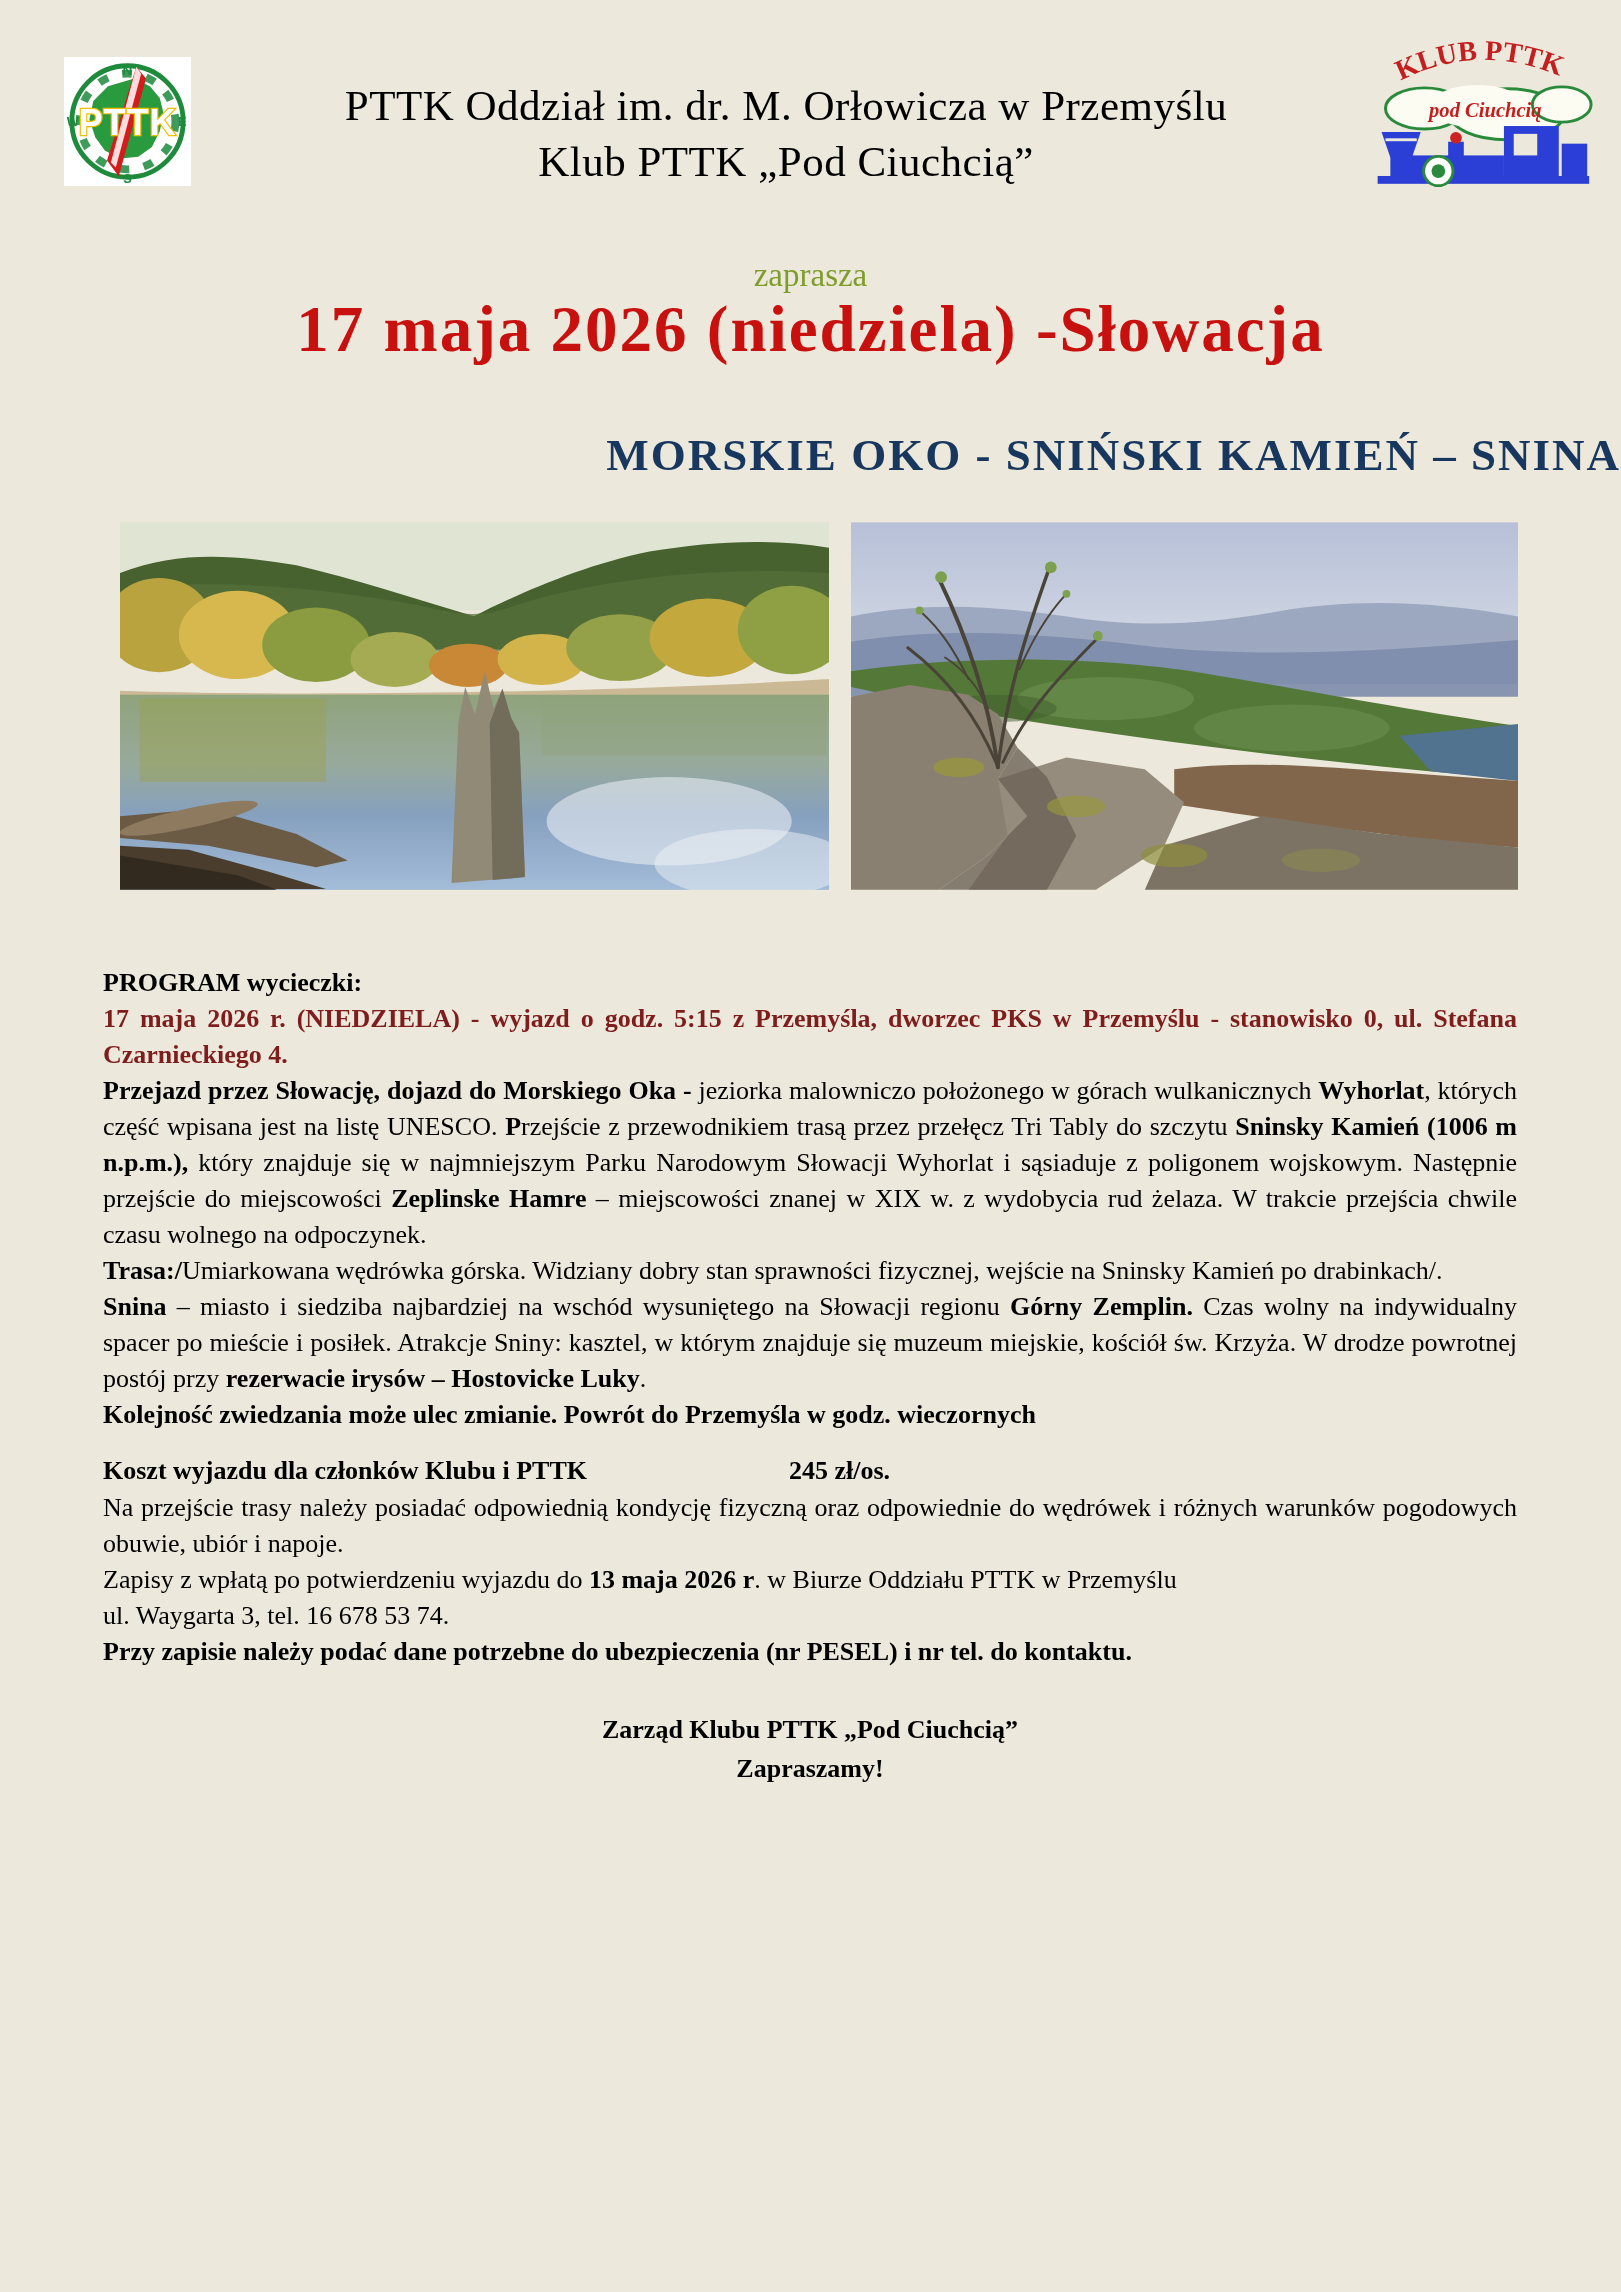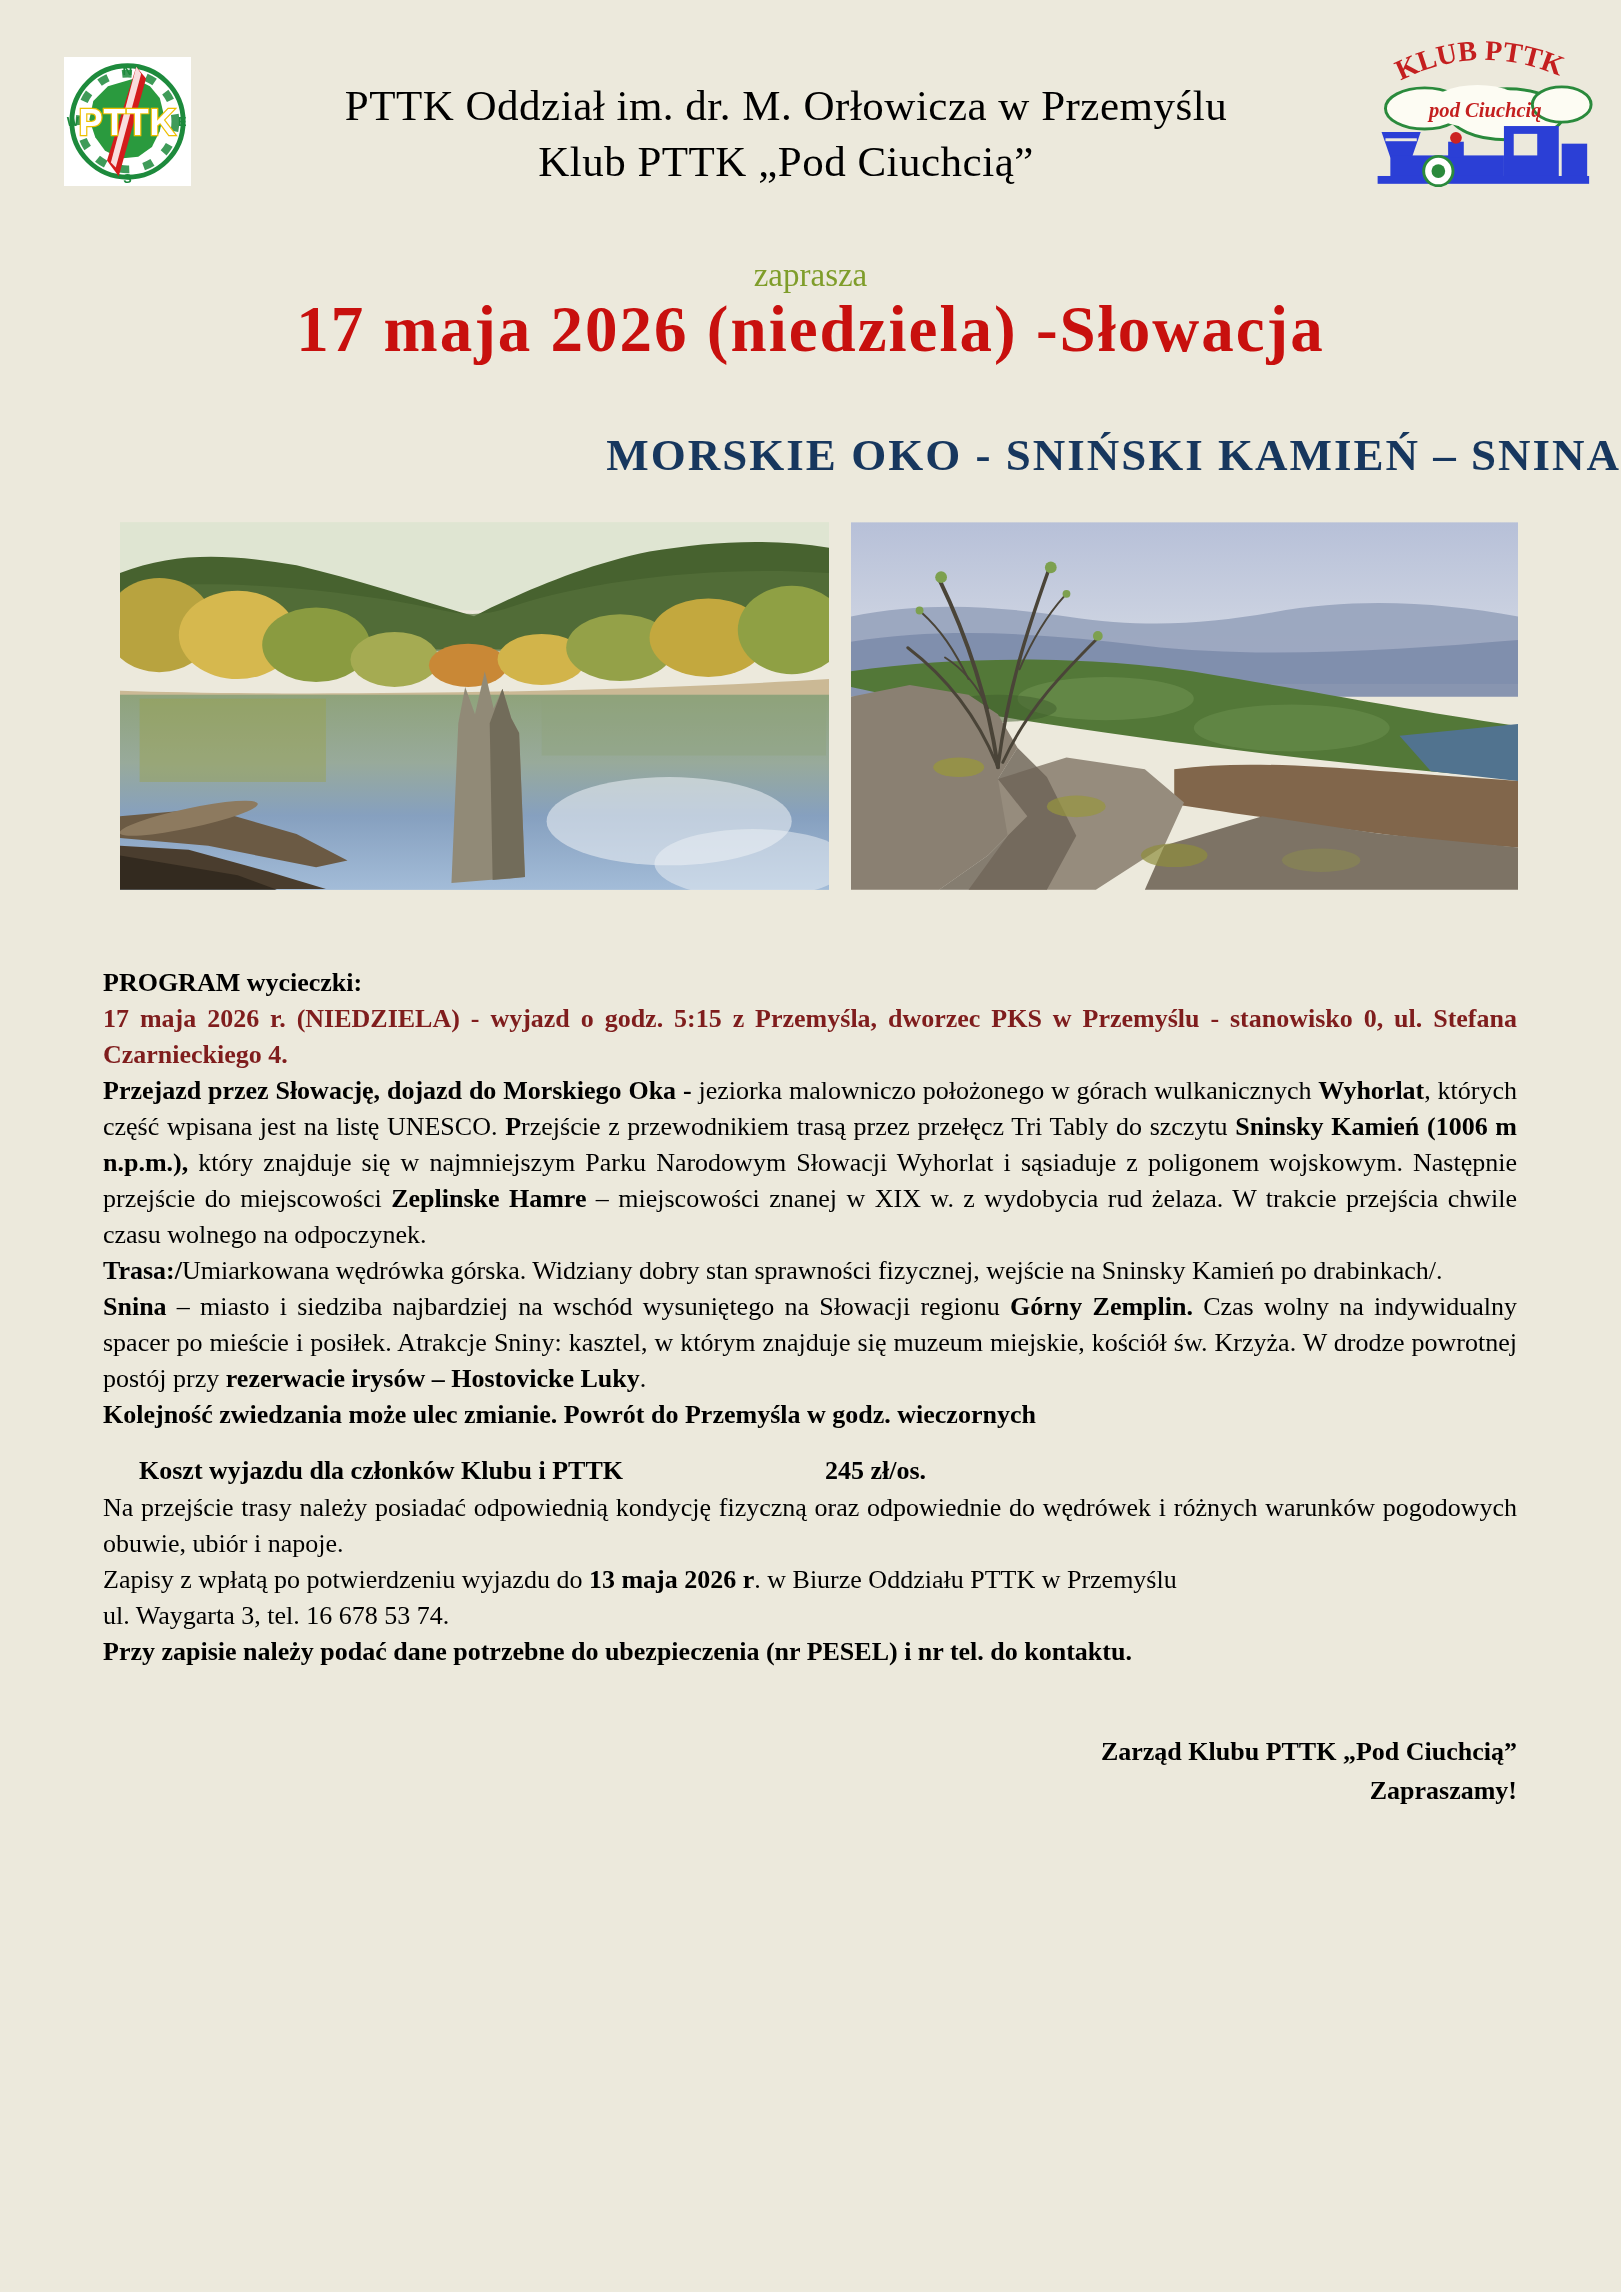--- a/index.html
+++ b/index.html
@@ -19,26 +19,26 @@
   .trip-subtitle{position:absolute;left:0;width:100%;top:429px;text-align:right;
     font-size:45px;font-weight:bold;color:#17375e;letter-spacing:2px;}
   
   .photos{position:absolute;left:120px;top:522px;display:flex;gap:21.6px;}
   .photo{display:block;}
   
   .content{position:absolute;left:103px;top:965px;width:1414px;font-size:26px;line-height:36px;}
   .content p{margin:0;text-align:justify;}
   .red-bold{color:#7f1d1d;font-weight:bold;}
   .bold{font-weight:bold;}
-  .costs{margin-top:17.6px;font-weight:bold;line-height:39px;margin-left:36px;}
+  .costs{margin-top:17.6px;font-weight:bold;line-height:39px;}
   .cost-row{display:flex;}
   .cost-label{width:686px;}
   .price-includes{margin-top:59px;}
   .signup{margin-top:37px;}
-  .signature{margin-top:62px;text-align:right;font-weight:bold;line-height:39px;}
+  .signature{margin-top:40px;text-align:center;font-weight:bold;line-height:39px;}
   b{font-weight:bold;}
 </style>
 </head>
 <body>
 
 <div class="page">
 
   <div class="logo-pttk">
     <svg width="127" height="129" viewBox="0 0 130 132">
       <rect x="0" y="0" width="130" height="132" fill="#ffffff"></rect>

